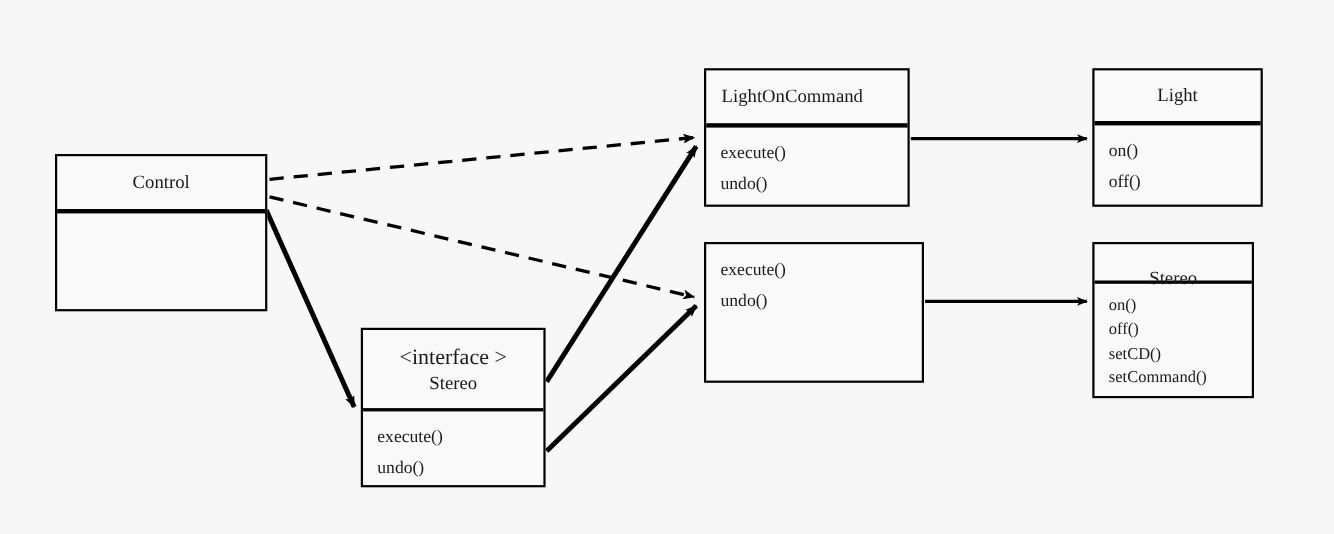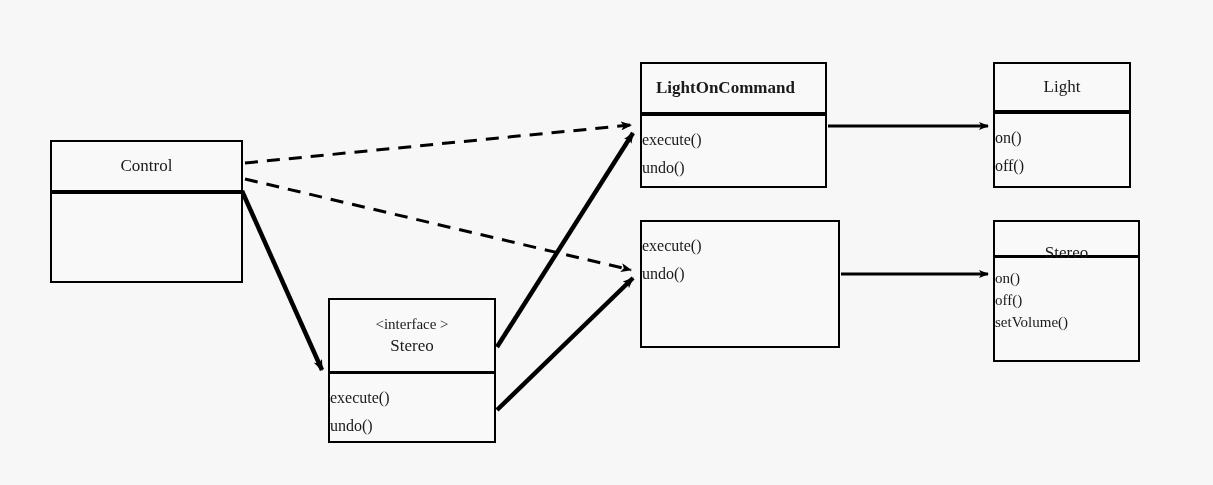--- a/index.html
+++ b/index.html
@@ -47,27 +47,27 @@
     font-size: 17px;
     color: #1a1a1a;
     line-height: 1.25;
     white-space: nowrap;
   }
   .uml-title.align-left {
     align-self: flex-start;
     padding-left: 14px;
   }
   .uml-stereotype {
-    font-size: 15px;
+    font-size: 20px;
     color: #1a1a1a;
     line-height: 1.3;
     white-space: nowrap;
   }
   .uml-body {
-    padding: 10px 0 6px 0;
+    padding: 10px 0 6px 13px;
     display: flex;
     flex-direction: column;
     border-radius: 15px;
   }
   .uml-member {
     font-size: 16px;
     color: #1a1a1a;
     line-height: 1.75;
     white-space: nowrap;
   }
@@ -77,26 +77,26 @@
   }
 
   
   #class-control       { left: 50px;  top: 140px; width: 193px; height: 143px; }
   #class-control .uml-header { height: 52px; }
 
   #class-command       { left: 328px; top: 298px; width: 168px; height: 145px; }
   #class-command .uml-header { height: 74px; }
 
   #class-lightoncommand{ left: 640px; top: 62px;  width: 187px; height: 126px; }
-  #class-lightoncommand .uml-header { height: 52px; font-weight: bold; }
+  #class-lightoncommand .uml-header { height: 52px; }
 
   #class-stereooncommand{ left: 640px; top: 220px; width: 200px; height: 128px; }
   #class-stereooncommand .uml-header { height: 52px; }
 
-  #class-light         { left: 993px; top: 62px;  width: 138px; height: 126px; }
+  #class-light         { left: 993px; top: 62px;  width: 155px; height: 126px; }
   #class-light .uml-header { height: 50px; }
 
   #class-stereo        { left: 993px; top: 220px; width: 147px; height: 142px; }
   #class-stereo .uml-header { height: 36px; }
   #class-stereo .uml-title { font-size: 17px; margin-top: 28px; }
 </style>
 </head>
 <body>
 
 <div id="diagram-canvas">
@@ -177,17 +177,18 @@
     </div>
   </div>
 
   <div class="uml-class" id="class-stereo">
     <div class="uml-header thin-sep">
       <div class="uml-title">Stereo</div>
     </div>
     <div class="uml-body compact">
       <div class="uml-member">on()</div>
       <div class="uml-member">off()</div>
-      <div class="uml-member">setVolume()</div>
+      <div class="uml-member">setCD()</div>
+      <div class="uml-member">setCommand()</div>
     </div>
   </div>
 
 </div>
 
 </body></html>

